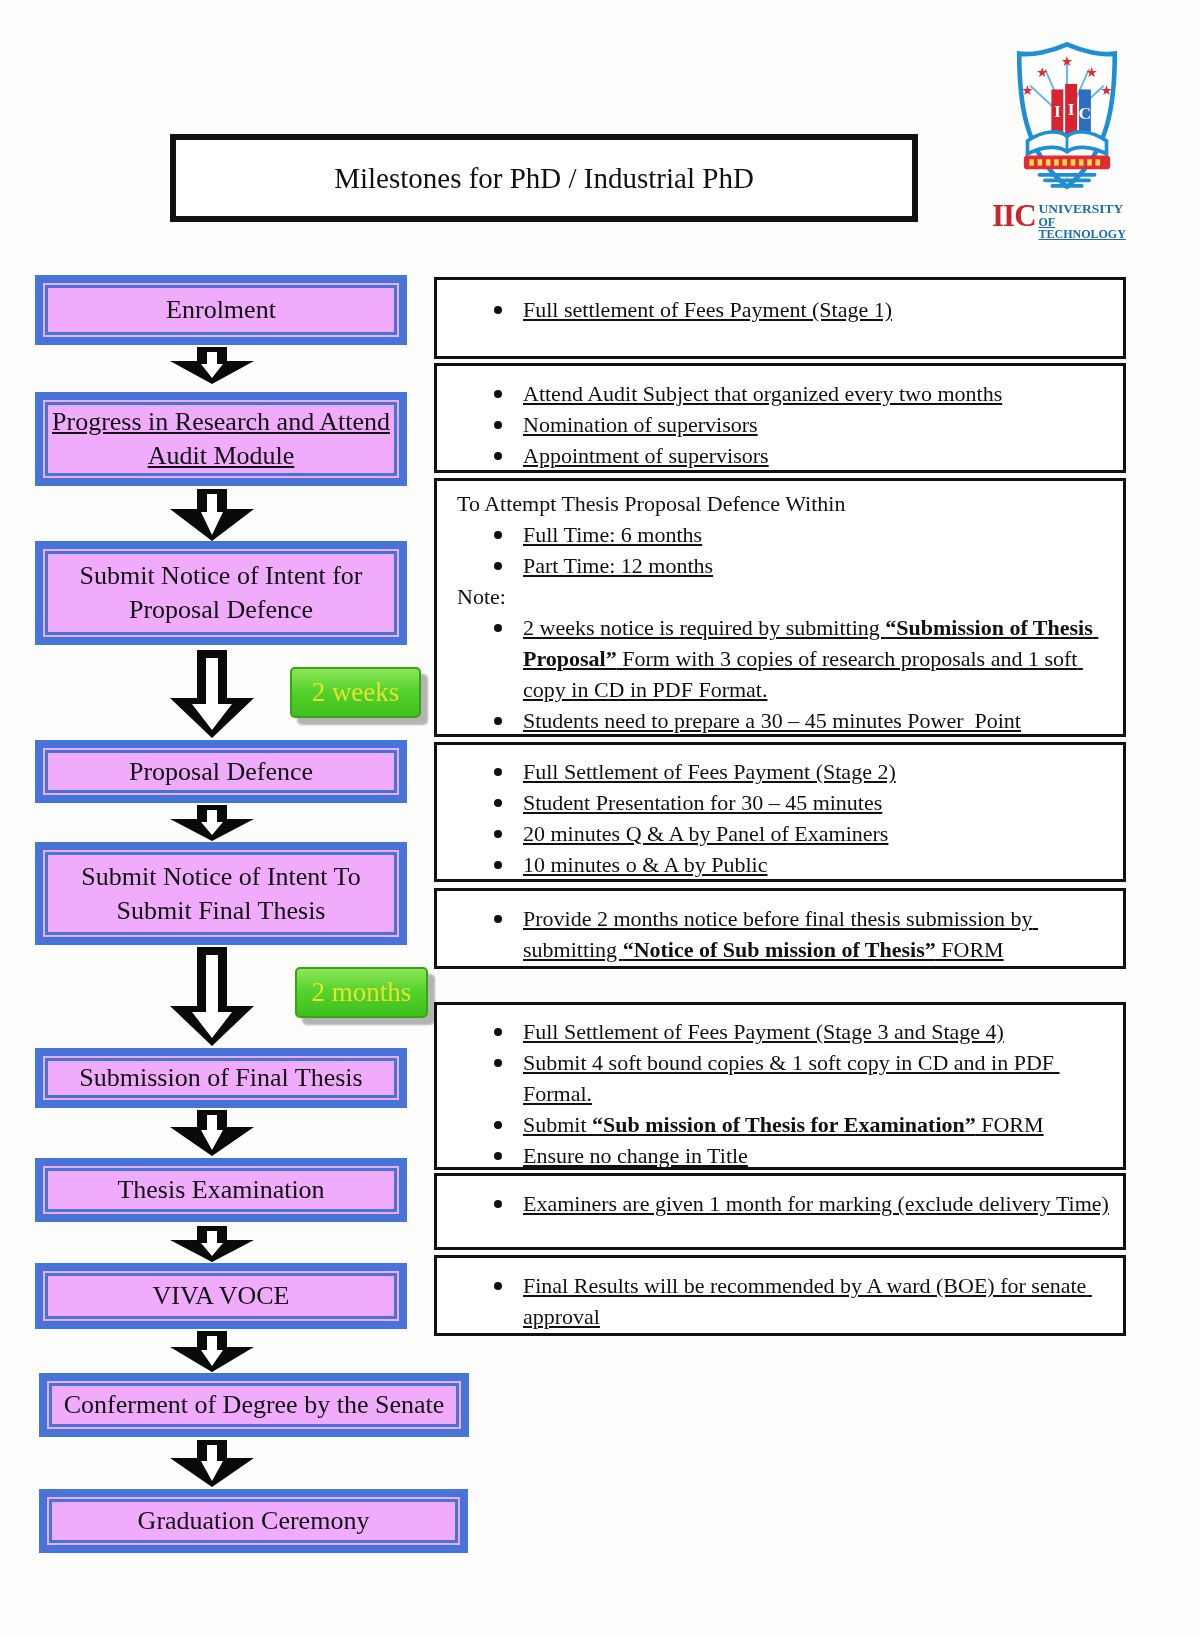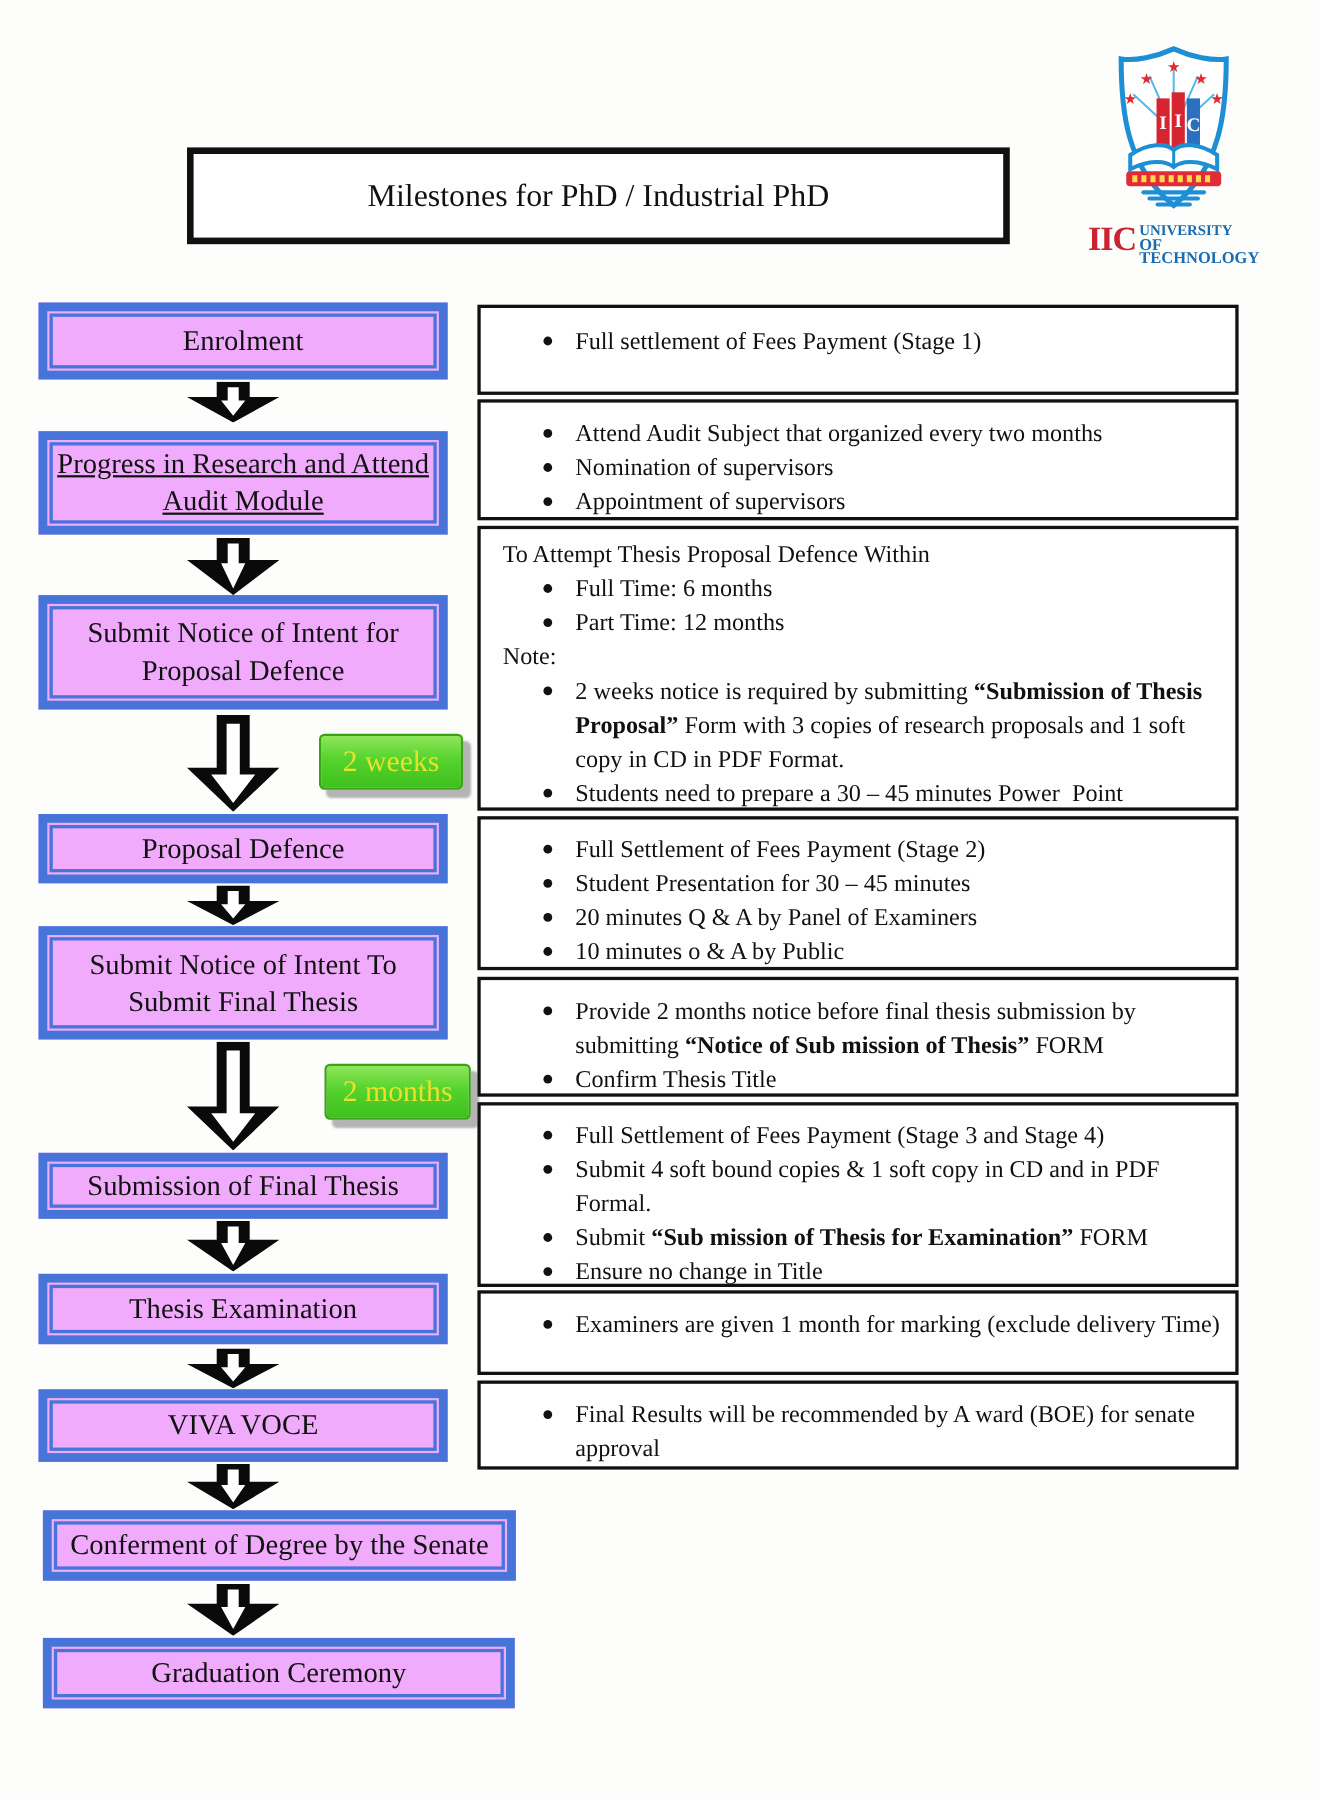--- a/index.html
+++ b/index.html
@@ -27,37 +27,37 @@
     background:linear-gradient(180deg,#8fe659 0%,#55d32e 45%,#3fc01d 100%);
     color:#e9e12c;font-size:27px;display:flex;align-items:center;justify-content:center;
     box-shadow:7px 7px 2px rgba(120,120,120,0.55);}
 
   
   .detail{position:absolute;left:434px;width:692px;box-sizing:border-box;
     border:3px solid #111;background:#fff;font-size:22px;line-height:31px;overflow:hidden;}
   .brow{position:relative;padding-left:86px;padding-right:8px;}
   .brow::before{content:'';position:absolute;left:57px;top:12px;width:8px;height:8px;
     border-radius:50%;background:#111;}
-  .brow .btxt{white-space:pre-wrap;}
+  .brow .btxt{white-space:pre-wrap;text-decoration:underline;}
   .lead{padding-left:20px;padding-right:8px;}
   .detail b{font-weight:bold;}
 
   
   .cnote{position:absolute;left:487px;top:1392px;width:660px;font-size:22.5px;line-height:31px;}
   .cnote .h{font-weight:bold;margin-bottom:2px;}
   .cnote .ln{margin-left:76px;}
 
   
   .logo{position:absolute;left:992px;top:38px;width:150px;text-align:center;}
   .logo-text{display:flex;align-items:flex-start;justify-content:center;margin-top:2px;}
   .logo-abbr{color:#c9242f;font-weight:bold;font-size:31px;line-height:28px;letter-spacing:-1px;}
   .logo-name{display:flex;flex-direction:column;align-items:flex-start;margin-left:3px;
     color:#1a6cb0;font-weight:bold;text-align:left;}
   .logo-name .l1{font-size:13.5px;line-height:14px;}
-  .logo-name .l2{font-size:15px;line-height:12px;}
+  .logo-name .l2{font-size:12px;line-height:12px;text-decoration:underline;}
 </style>
 </head>
 <body>
 
 <div id="page">
 
   <div class="titlebox">
     <span>Milestones for PhD / Industrial PhD</span>
   </div>
 
@@ -230,21 +230,21 @@
       <div class="lead"><span class="btxt"><span>Note:</span></span></div>
       <div class="brow"><span class="btxt"><span>2 weeks notice is required by submitting </span><b>“Submission of Thesis Proposal”</b><span> Form with 3 copies of research proposals and 1 soft copy in CD in PDF Format.</span></span></div>
       <div class="brow"><span class="btxt"><span>Students need to prepare a 30 – 45 minutes Power  Point</span></span></div>
     </div>
   <div class="detail" style="top:742px;height:140px;padding-top:11px;">
       <div class="brow"><span class="btxt"><span>Full Settlement of Fees Payment (Stage 2)</span></span></div>
       <div class="brow"><span class="btxt"><span>Student Presentation for 30 – 45 minutes</span></span></div>
       <div class="brow"><span class="btxt"><span>20 minutes Q &amp; A by Panel of Examiners</span></span></div>
       <div class="brow"><span class="btxt"><span>10 minutes o &amp; A by Public</span></span></div>
     </div>
-  <div class="detail" style="top:888px;height:109px;padding-top:12px;">
+  <div class="detail" style="top:888px;height:81px;padding-top:12px;">
       <div class="brow"><span class="btxt"><span>Provide 2 months notice before final thesis submission by submitting </span><b>“Notice of Sub mission of Thesis”</b><span> FORM</span></span></div>
       <div class="brow"><span class="btxt"><span>Confirm Thesis Title</span></span></div>
     </div>
   <div class="detail" style="top:1002px;height:168px;padding-top:11px;">
       <div class="brow"><span class="btxt"><span>Full Settlement of Fees Payment (Stage 3 and Stage 4)</span></span></div>
       <div class="brow"><span class="btxt"><span>Submit 4 soft bound copies &amp; 1 soft copy in CD and in PDF Formal.</span></span></div>
       <div class="brow"><span class="btxt"><span>Submit </span><b>“Sub mission of Thesis for Examination”</b><span> FORM</span></span></div>
       <div class="brow"><span class="btxt"><span>Ensure no change in Title</span></span></div>
     </div>
   <div class="detail" style="top:1173px;height:77px;padding-top:12px;">

